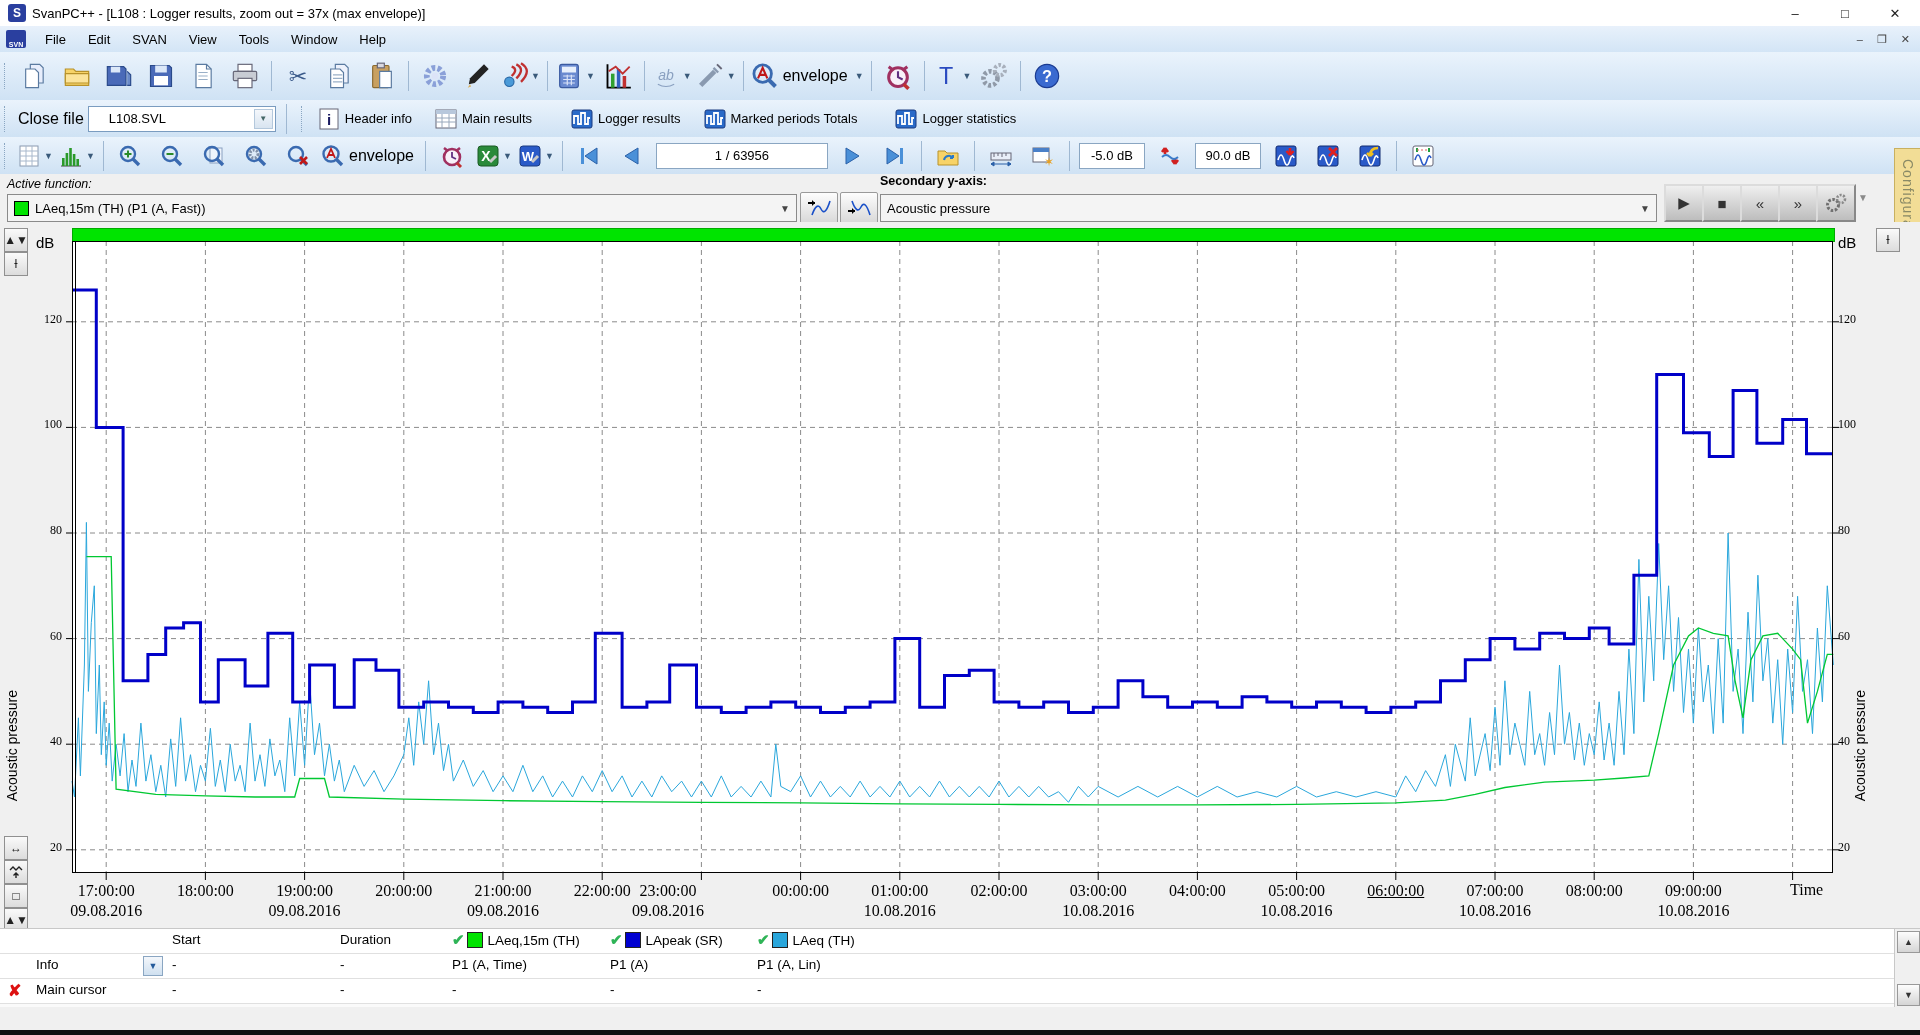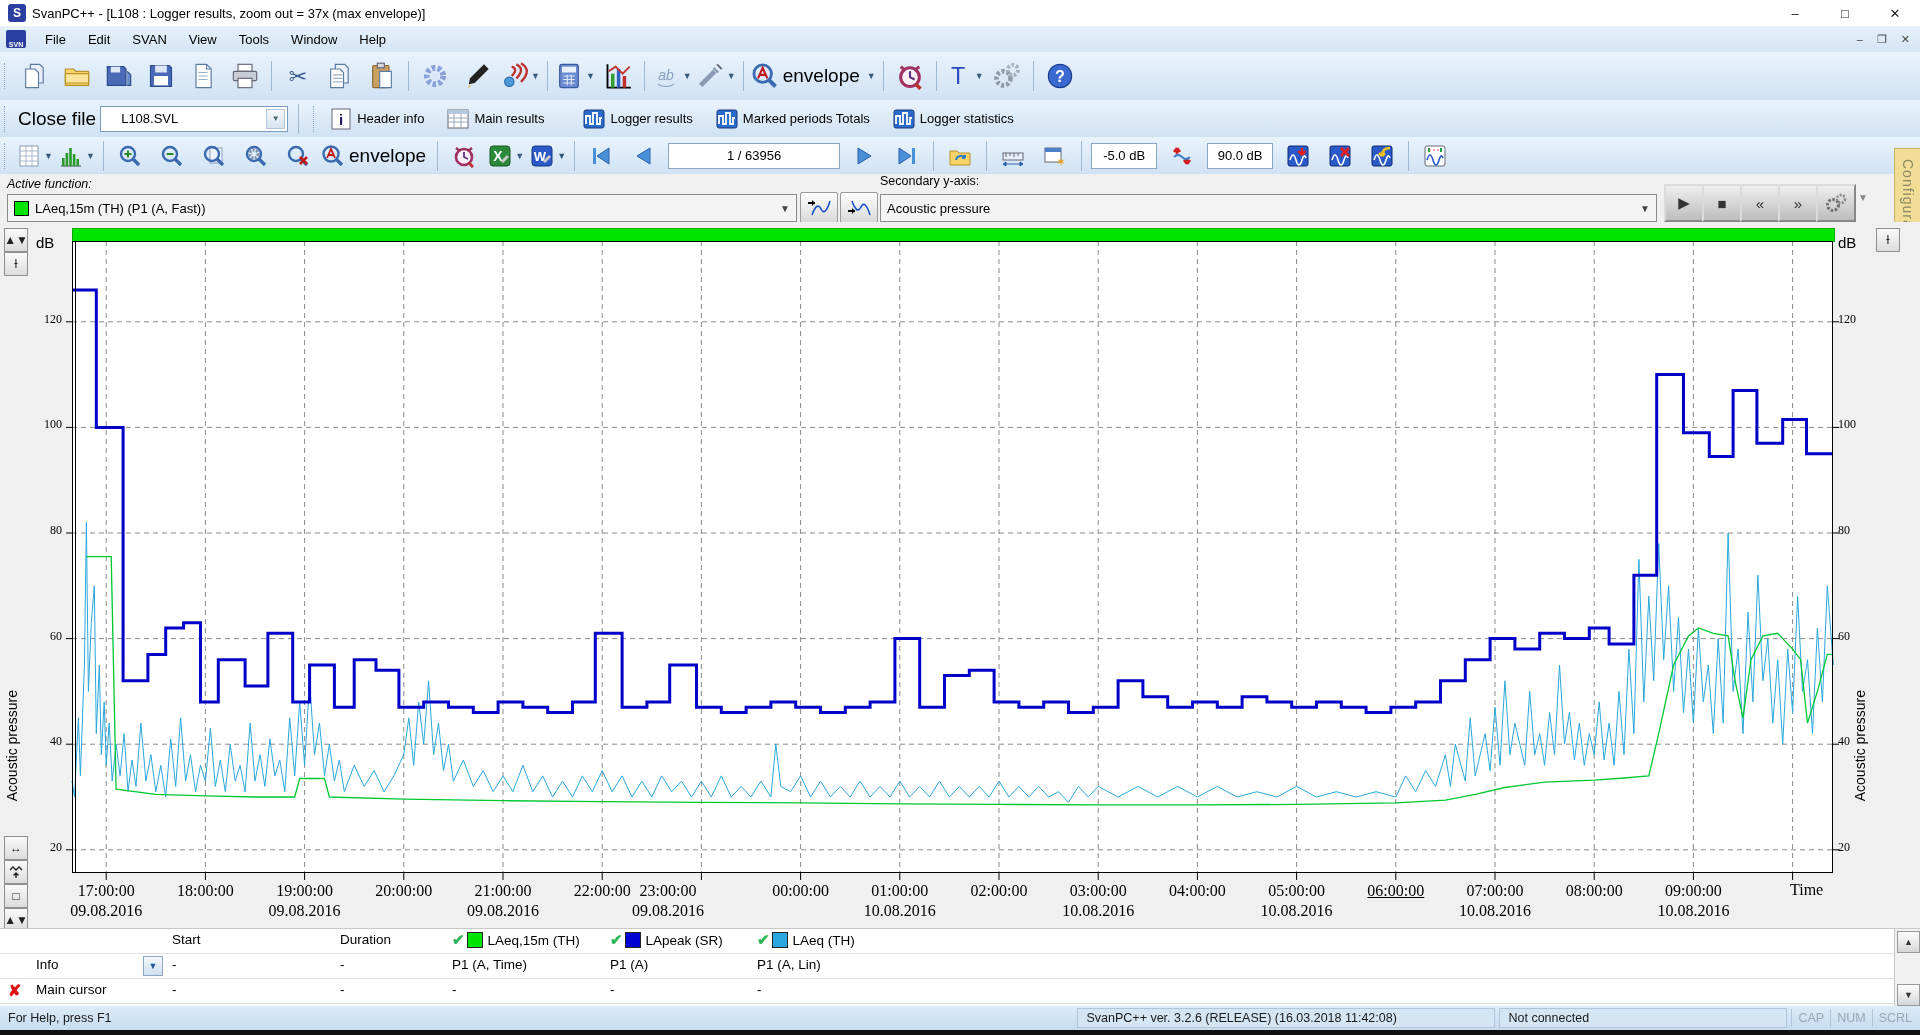--- a/index.html
+++ b/index.html
@@ -22,21 +22,21 @@
   #mdi-controls{margin-left:auto;display:flex;gap:14px;padding-right:10px;color:#444;font-size:11px;}
   
   .toolbar{background:linear-gradient(#eaf3fc,#cfe2f4);display:flex;align-items:center;}
   #toolbar1{left:0;top:52px;width:1920px;height:48px;border-bottom:1px solid #bcd2e8;}
   #toolbar2{left:0;top:100px;width:1920px;height:37px;border-bottom:1px solid #bcd2e8;}
   #toolbar3{left:0;top:137px;width:1920px;height:37px;border-bottom:1px solid #aac4de;}
   .tb-btn{height:40px;min-width:38px;display:flex;align-items:center;justify-content:center;border-radius:3px;padding:0 2px;}
   .tb-sep{width:1px;height:30px;background:#9fb8d2;margin:0 5px;}
   .tb-grip{width:5px;height:26px;margin:0 4px;border-left:1px dotted #8aa6c2;}
   .dd{font-size:9px;color:#3a5a7a;margin-left:3px;}
-  .tb-label{margin:0 4px;font-size:19px;}
+  .tb-label{margin:0 4px;font-size:16px;}
   .combo{background:#fff;border:1px solid #7a9cc0;height:24px;display:flex;align-items:center;
          padding:0 20px;position:relative;}
   .combo .arrow{position:absolute;right:2px;top:2px;bottom:2px;width:17px;background:linear-gradient(#f4f7fb,#d8e4f0);
         border:1px solid #b4c8dc;display:flex;align-items:center;justify-content:center;font-size:8px;color:#466;}
   .field{background:#fff;border:1px solid #8aa6c2;height:24px;display:flex;align-items:center;
          justify-content:center;font-size:13px;}
   .view-btn{display:flex;align-items:center;height:30px;padding:0 6px;border-radius:3px;}
   .view-btn span.lbl{margin-left:4px;}
   
   #funcrow{left:0;top:174px;width:1920px;height:48px;background:#f0f0f0;border-bottom:1px solid #d8d8d8;}
@@ -264,21 +264,21 @@
           <use href="#i-gridbtn2"></use>
         </svg>
         <span class="lbl">Main results</span>
       </div>
       <div class="view-btn" style="margin-right: 10px;">
         <svg width="24" height="24" viewBox="0 0 24 24">
           <use href="#i-wavebtn"></use>
         </svg>
         <span class="lbl">Logger results</span>
       </div>
-      <div class="view-btn" style="margin-right: 10px; text-align: right;">
+      <div class="view-btn" style="margin-right: 25px; text-align: right;">
         <svg width="24" height="24" viewBox="0 0 24 24">
           <use href="#i-wavebtn"></use>
         </svg>
         <span class="lbl">Marked periods Totals</span>
       </div>
       <div class="view-btn" style="margin-right: 10px;">
         <svg width="24" height="24" viewBox="0 0 24 24">
           <use href="#i-wavebtn"></use>
         </svg>
         <span class="lbl">Logger statistics</span>
@@ -432,21 +432,21 @@
           <path d="M6 18 q5 -14 9 -6 q4 8 9 -8" stroke="#1a50c8" fill="none" stroke-width="1.6"></path>
         </svg>
     </div>
     <div class="mini-btn" style="left:840px;top:18px;">
       <svg width="26" height="22" viewBox="0 0 26 22">
           <path d="M2 14 h7" stroke="#000" stroke-width="2"></path>
           <path d="M9 14 l-3 -3 v6 z" fill="#000"></path>
           <path d="M6 4 q5 14 9 6 q4 -8 9 8" stroke="#1a50c8" fill="none" stroke-width="1.6"></path>
         </svg>
     </div>
-    <div class="small-label" style="left:880px;top:0;">Secondary y-axis:</div>
+    <div class="small-label" style="left:880px;top:0;font-weight:bold;">Secondary y-axis:</div>
     <div class="func-combo" style="left:880px;top:20px;width:763px;">
       <span>Acoustic pressure</span>
       <span class="chev">▼</span>
     </div>
     <div class="play-btn" style="left:1664px;top:10px;">▶</div>
     <div class="play-btn" style="left:1702px;top:10px;">■</div>
     <div class="play-btn" style="left:1740px;top:10px;">«</div>
     <div class="play-btn" style="left:1778px;top:10px;">»</div>
     <div class="play-btn" style="left:1816px;top:10px;">
       <svg width="24" height="22" viewBox="0 0 24 22">
@@ -616,30 +616,20 @@
         <div class="cell" style="left:452px;">-</div>
         <div class="cell" style="left:610px;">-</div>
         <div class="cell" style="left:757px;">-</div>
       </div>
     <div id="info-scroll">
       <div class="scroll-btn" style="top:2px;">▲</div>
       <div class="scroll-btn" style="top:55px;">▼</div>
     </div>
   </div>
 
-  <div class="abs" id="statusbar">
-    <div style="padding-left:8px;flex:1;">For Help, press F1</div>
-    <div class="status-seg" style="width:400px;">SvanPC++ ver. 3.2.6 (RELEASE) (16.03.2018 11:42:08)</div>
-    <div class="status-seg" style="width:270px;">Not connected</div>
-    <div id="status-keys" style="display:flex;margin-right:2px;">
-        <div class="status-key">CAP</div>
-        <div class="status-key">NUM</div>
-        <div class="status-key">SCRL</div>
-      </div>
-  </div>
   <div class="abs" id="black-strip"></div>
 </div>
 
 <svg width="0" height="0" style="position:absolute">
 <defs>
   <symbol id="i-page" viewBox="0 0 24 24">
         <path d="M6 2 h9 l4 4 v16 H6 z" fill="#fff" stroke="#5a7aa0"></path>
         <path d="M15 2 v4 h4" fill="none" stroke="#5a7aa0"></path>
         <path d="M8 9 h8 M8 12 h8 M8 15 h8" stroke="#9ab0c8"></path>
       </symbol>

